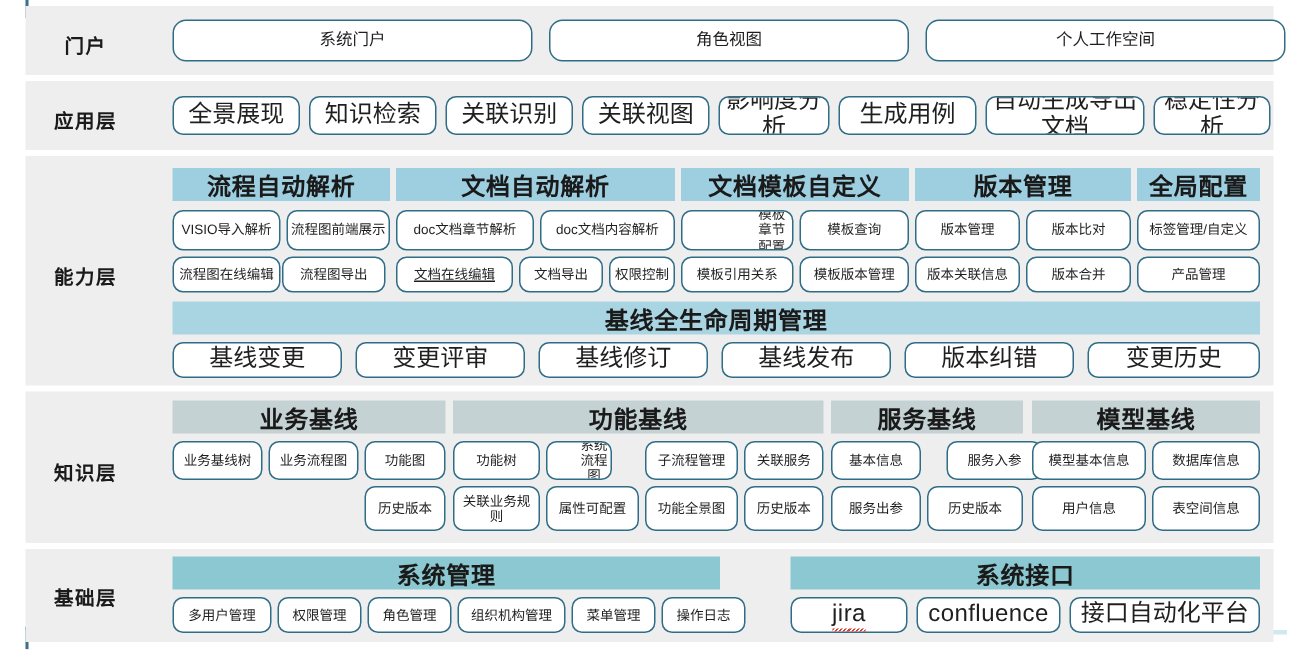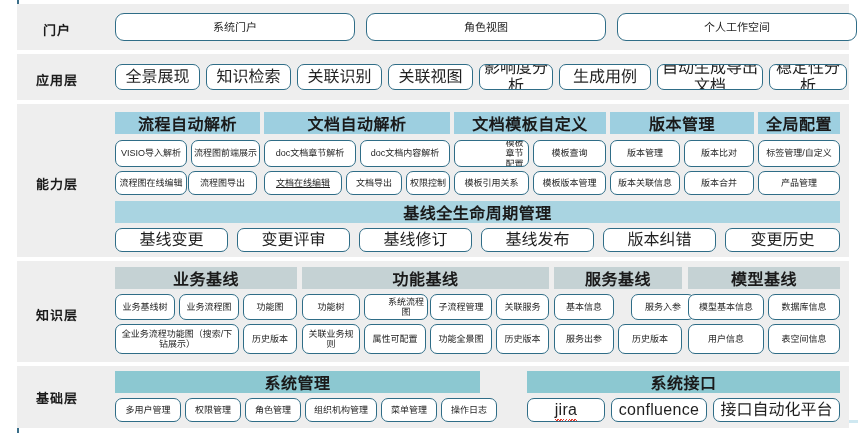--- a/index.html
+++ b/index.html
@@ -206,25 +206,24 @@
     <div class="row-body">
 
       <div class="ghdr know" style="left:14px;  top:6px; width:182px; height:22px;">业务基线</div>
       <div class="ghdr know" style="left:201px; top:6px; width:247px; height:22px;">功能基线</div>
       <div class="ghdr know" style="left:453px; top:6px; width:128px; height:22px;">服务基线</div>
       <div class="ghdr know" style="left:587px; top:6px; width:152px; height:22px;">模型基线</div>
 
       <div class="pill" style="left:14px;  top:33px; width:60px; height:26px;">业务基线树</div>
       <div class="pill" style="left:78px;  top:33px; width:60px; height:26px;">业务流程图</div>
       <div class="pill" style="left:142px; top:33px; width:54px; height:26px;">功能图</div>
-      <div class="pill" style="left:14px;  top:63px; width:124px; height:30px;">全业务流程功能图（搜索/下钻展示）</div>
       <div class="pill" style="left:142px; top:63px; width:54px; height:30px;">历史版本</div>
 
       <div class="pill" style="left:201px; top:33px; width:58px; height:26px;">功能树</div>
-      <div class="pill" style="left:263px; top:33px; width:64px; height:26px;padding-left:22px;">系统流程图</div>
+      <div class="pill" style="left:263px; top:33px; width:44px; height:26px;padding-left:22px;">系统流程图</div>
       <div class="pill" style="left:329px; top:33px; width:62px; height:26px;">子流程管理</div>
       <div class="pill" style="left:395px; top:33px; width:53px; height:26px;">关联服务</div>
       <div class="pill" style="left:201px; top:63px; width:58px; height:30px;">关联业务规则</div>
       <div class="pill" style="left:263px; top:63px; width:62px; height:30px;">属性可配置</div>
       <div class="pill" style="left:329px; top:63px; width:62px; height:30px;">功能全景图</div>
       <div class="pill" style="left:395px; top:63px; width:53px; height:30px;">历史版本</div>
 
       <div class="pill" style="left:453px; top:33px; width:60px; height:26px;">基本信息</div>
       <div class="pill" style="left:517px; top:33px; width:64px; height:26px;margin-left:13px;">服务入参</div>
       <div class="pill" style="left:453px; top:63px; width:60px; height:30px;">服务出参</div>

